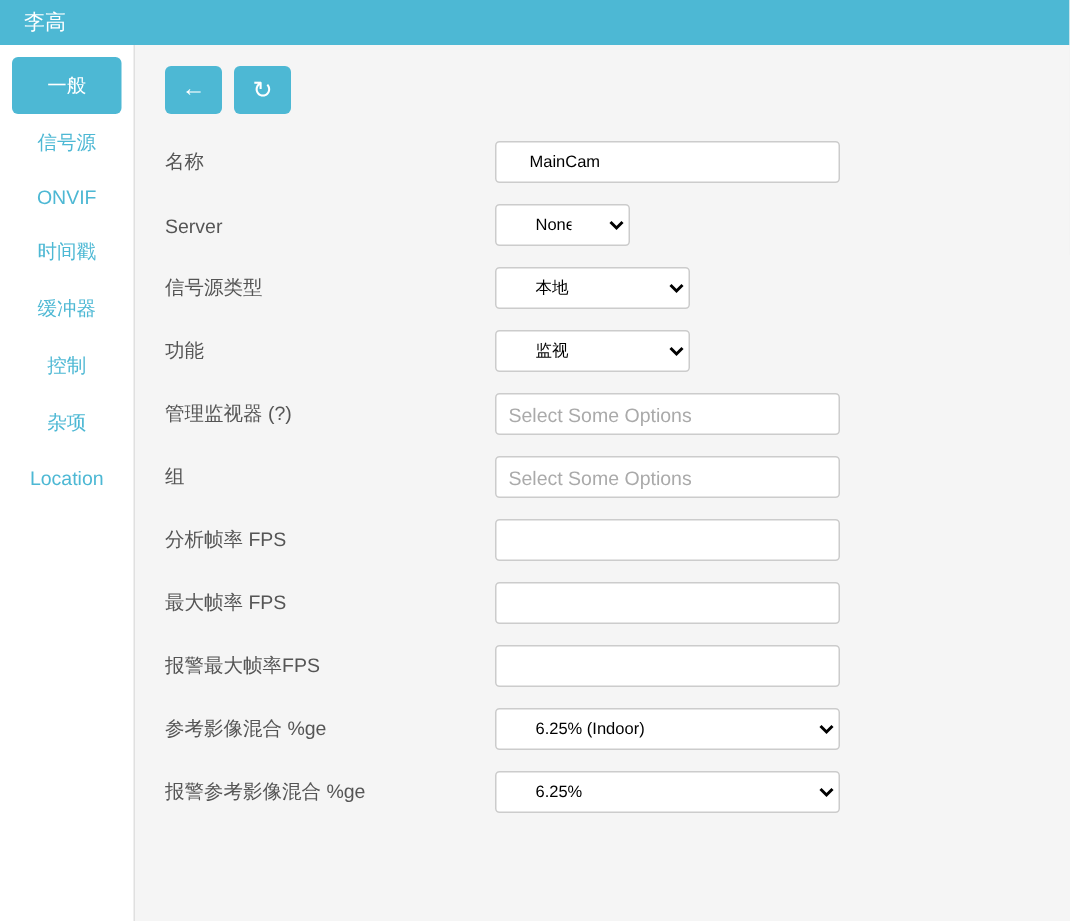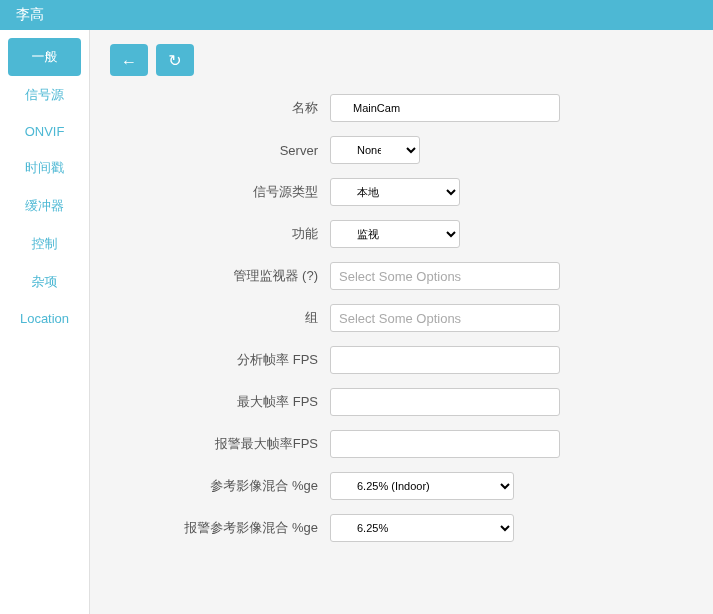--- a/index.html
+++ b/index.html
@@ -78,21 +78,21 @@
 
     .form-row {
       display: flex;
       align-items: center;
       margin-bottom: 10px;
       min-height: 32px;
     }
 
     .form-label {
       width: 220px;
-      text-align: right;
+      text-align: left;
       padding-right: 12px;
       color: #555;
       font-size: 13px;
       flex-shrink: 0;
     }
 
     .form-control {
       flex: 1;
     }
 
@@ -116,21 +116,21 @@
       resize: vertical;
     }
 
     select {
       height: 28px;
       background: white;
       cursor: pointer;
     }
 
     .select-wide {
-      width: 184px;
+      width: 230px;
     }
 
     .select-medium {
       width: 130px;
     }
 
     .select-small {
       width: 90px;
     }
 

